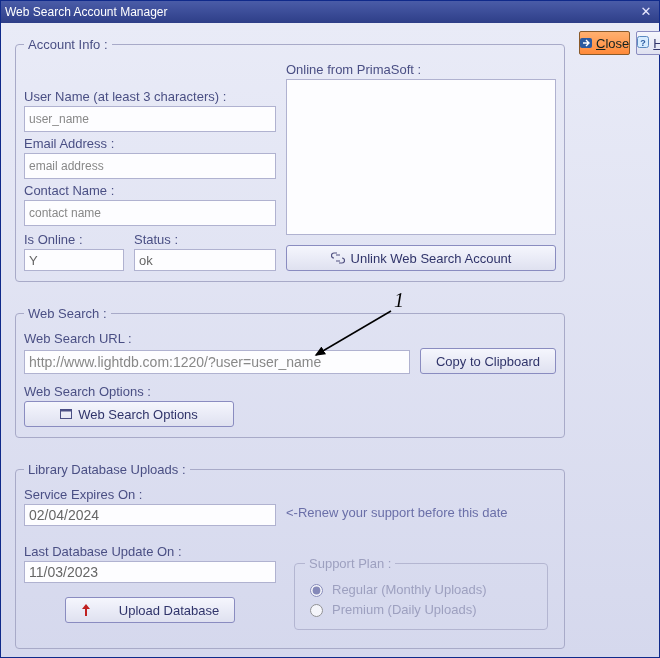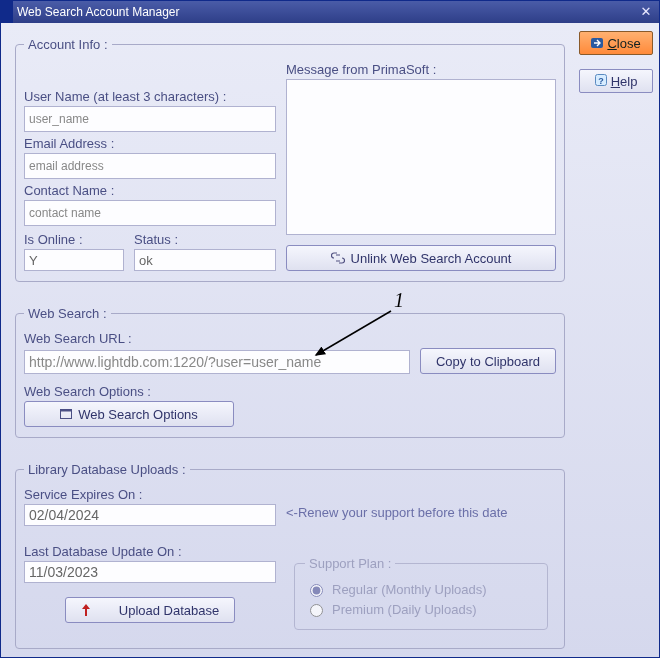--- a/index.html
+++ b/index.html
@@ -1,23 +1,23 @@
 <!DOCTYPE html>
 <html><head>
 <meta charset="utf-8">
 <style>
   * { box-sizing: border-box; font-family: Tahoma, Arial, sans-serif; }
   body { margin: 0; background: #cdd0ea; width: 660px; height: 658px; overflow: hidden; }
   .window { width: 660px; height: 658px; background: #102a8a; padding: 1px; }
-  .titlebar { height: 22px; background: linear-gradient(#4a5ca8,#2e3e88); color: #fff; display: flex; align-items: center; padding: 0 4px; font-size: 12px; margin-left: 12px; }
+  .titlebar { height: 22px; background: linear-gradient(#4a5ca8,#2e3e88); color: #fff; display: flex; align-items: center; padding: 0 4px; font-size: 12px; }
   .titlebar .title-text { flex: 1; }
   .titlebar .close-x { width: 18px; height: 16px; color: #e8e8ff; text-align: center; cursor: default; font-size: 13px; line-height: 16px; }
   .client { background: linear-gradient(#e9ebf7,#d5d8ed); height: 634px; display: flex; padding: 6px; gap: 6px; }
   .main-col { flex: 1; display: flex; flex-direction: column; gap: 8px; }
-  .side-col { width: 74px; display: flex; flex-direction: column; gap: 14px; padding-top: 2px;}
+  .side-col { width: 74px; display: flex; gap: 6px; padding-top: 2px;}
   fieldset.group { border: 1px solid #a8aac8; border-radius: 4px; padding: 6px 8px 10px 8px; margin: 8px; position: relative; }
   fieldset.group > legend { color: #4a4f84; font-size: 13px; padding: 0 4px; }
   .lbl { color: #4a4f84; font-size: 13px; display: block; margin: 4px 0 2px 0; }
   .inp { width: 100%; height: 26px; background: #fdfdff; border: 1px solid #b0b2d0; font-size: 12px; color: #888; padding: 2px 4px; font-family: Tahoma, Arial, sans-serif; }
   .inp.small { font-size: 13px; color: #666; height: 22px; }
   .btn { height: 26px; background: linear-gradient(#f5f6fd,#dfe1f0); border: 1px solid #8a8cc0; border-radius: 3px; color: #30346a; font-size: 13px; padding: 0 10px; display: inline-flex; align-items: center; justify-content: center; gap: 6px; cursor: default; }
   .btn .ico { display: inline-flex; align-items: center; justify-content: center; }
   .btn-close { height: 24px; background: linear-gradient(#ffb070,#ff8a3a); border: 1px solid #8a5a2a; color: #102020; font-size: 13px; display: flex; align-items: center; justify-content: center; gap: 4px; border-radius: 2px;}
   .btn-help { height: 24px; background: linear-gradient(#f5f6fd,#dfe1f0); border: 1px solid #8a8cc0; color: #30346a; font-size: 13px; display: flex; align-items: center; justify-content: center; gap: 4px; border-radius: 2px;}
   .row { display: flex; gap: 10px; align-items: flex-end; }
@@ -55,21 +55,21 @@
                 <span class="lbl">Is Online :</span>
                 <input class="inp small" value="Y" style="">
               </div>
               <div class="col" style="flex:1;">
                 <span class="lbl">Status :</span>
                 <input class="inp small" value="ok" style="">
               </div>
             </div>
           </div>
           <div class="col" style="flex:1;">
-            <span class="lbl">Message from PrimaSoft :</span>
+            <span class="lbl">Online from PrimaSoft :</span>
             <textarea class="textarea" style=""></textarea>
             <div style="height:10px;"></div>
             <button class="btn" style="align-self:stretch;">
               <span class="ico">
                 <svg width="14" height="14" viewBox="0 0 14 14">
                     <g fill="none" stroke="#505080" stroke-width="1.2">
                       <path d="M3 7c-1.5 0-2.5-1-2.5-2.5S1.5 2 3 2h3"></path>
                       <path d="M11 7c1.5 0 2.5 1 2.5 2.5S12.5 12 11 12H8"></path>
                       <path d="M5 4h4M5 10h4"></path>
                     </g>

